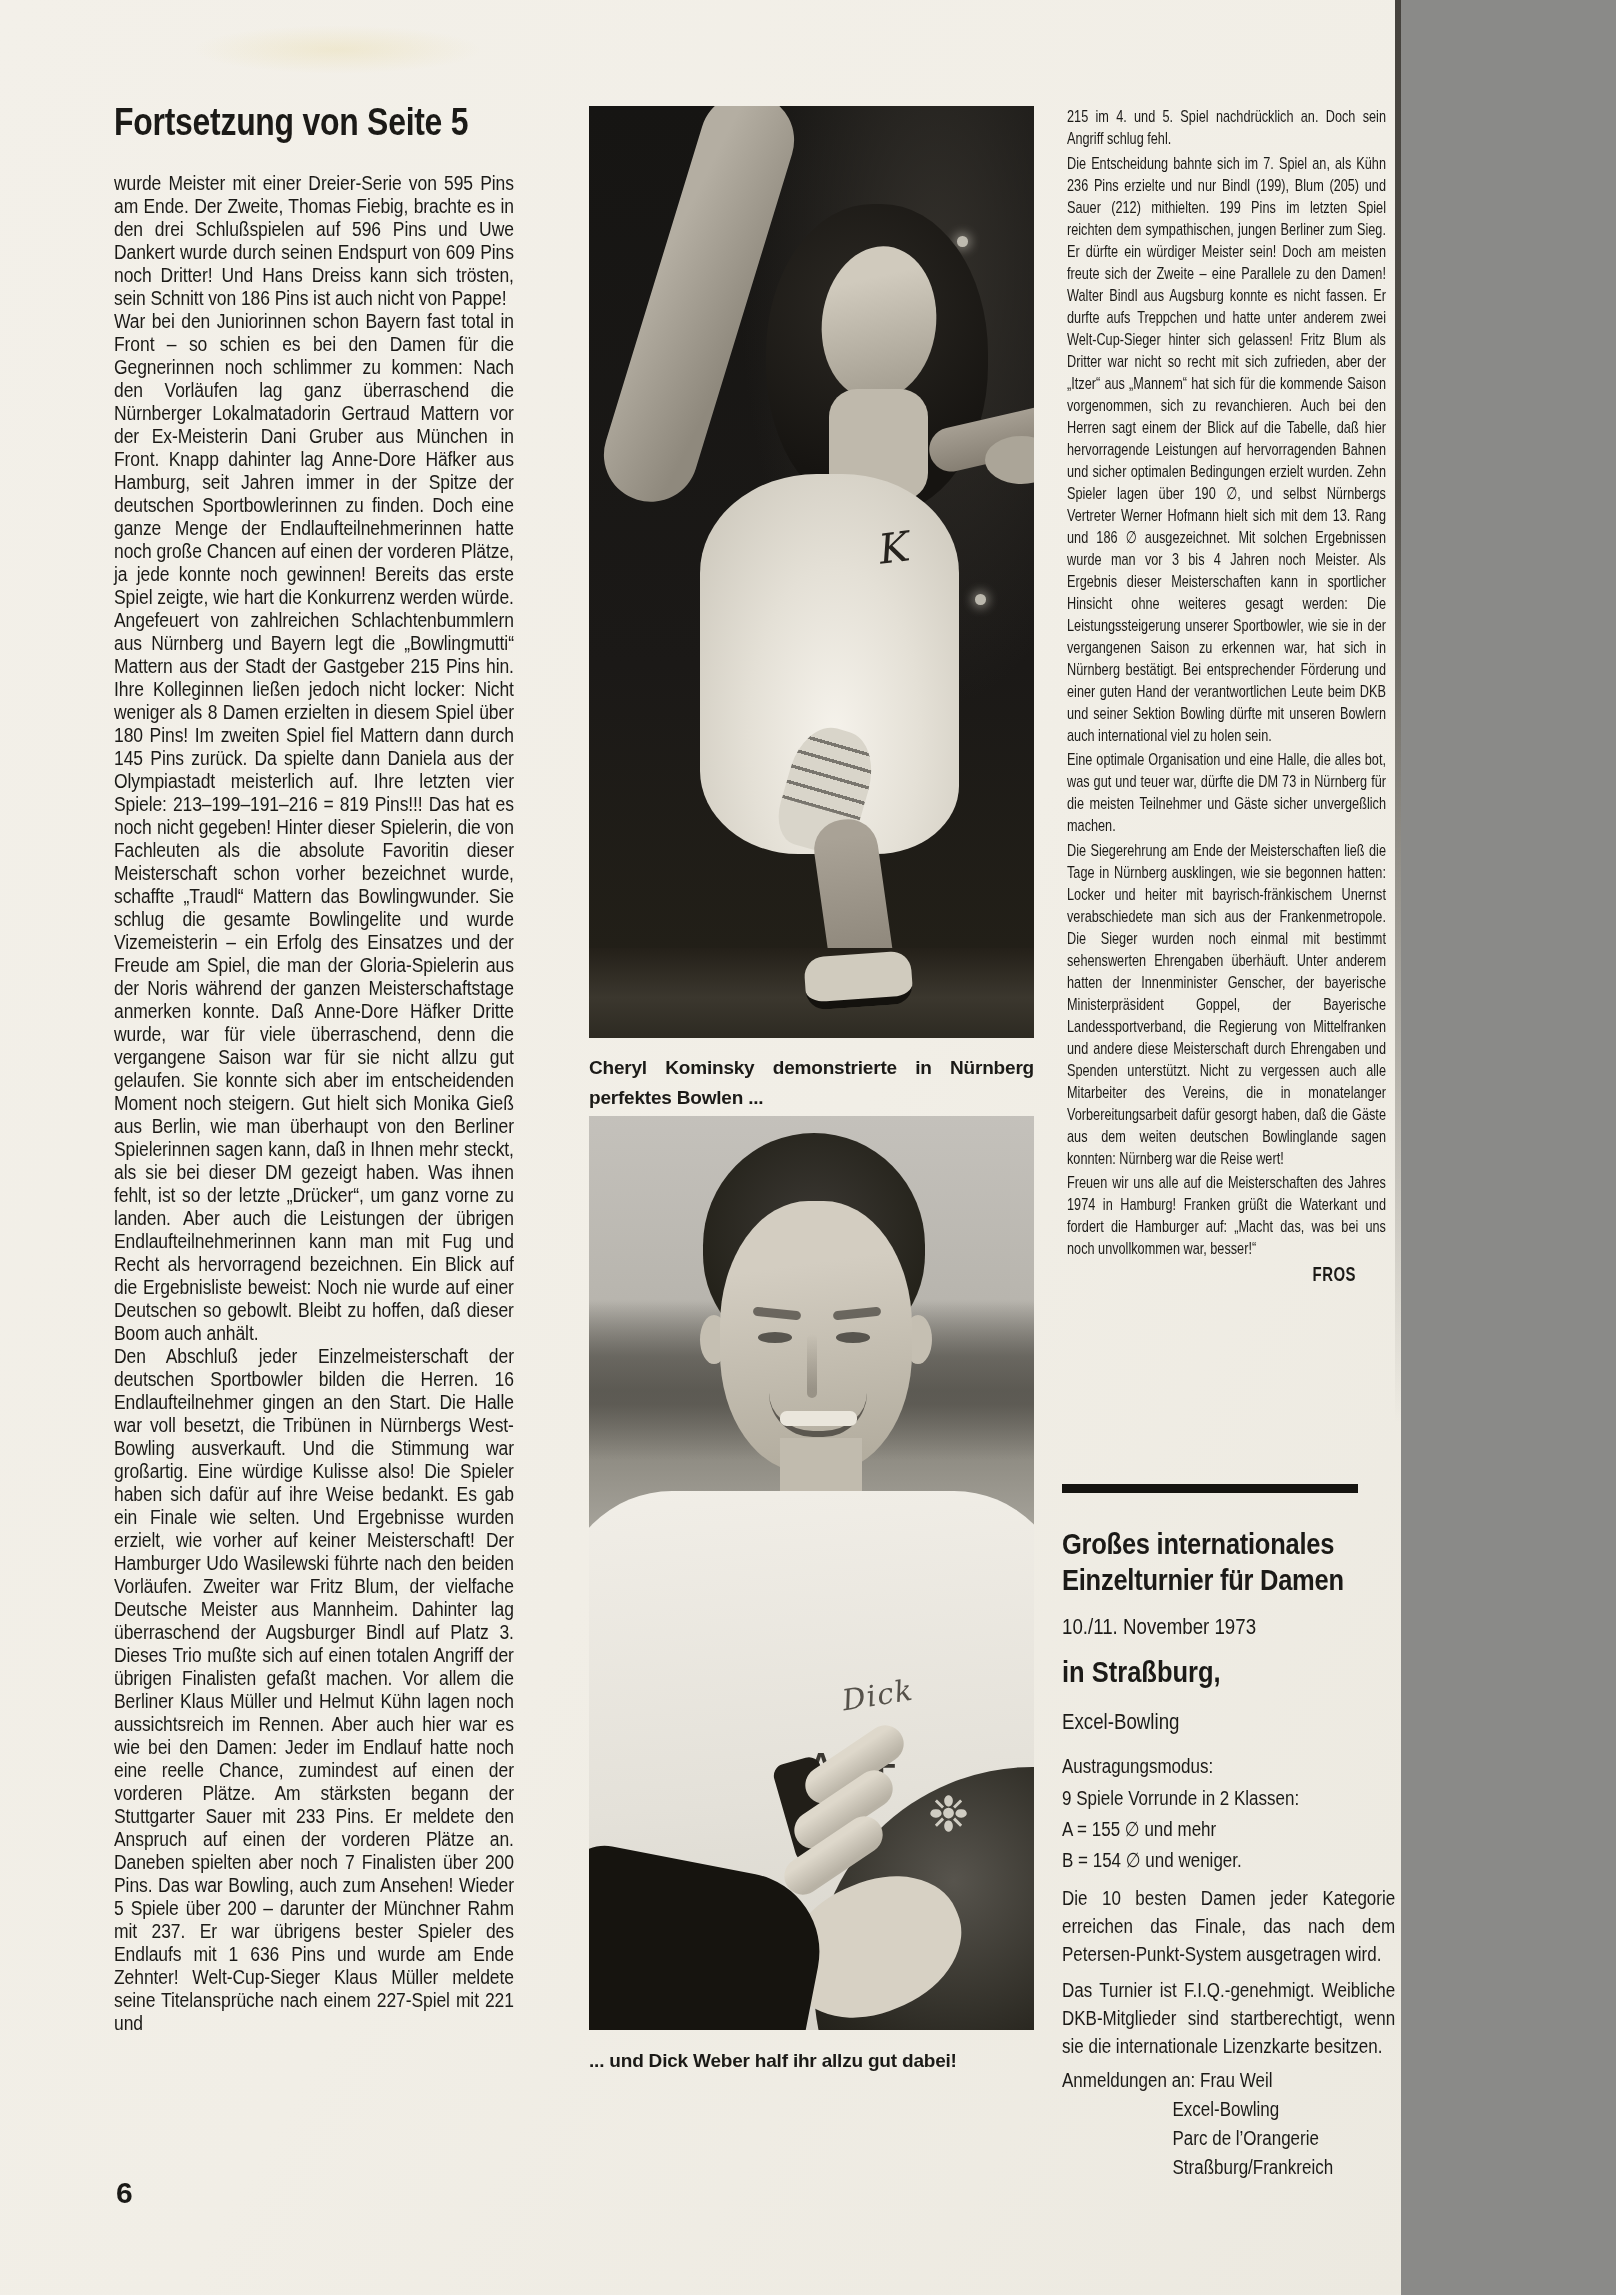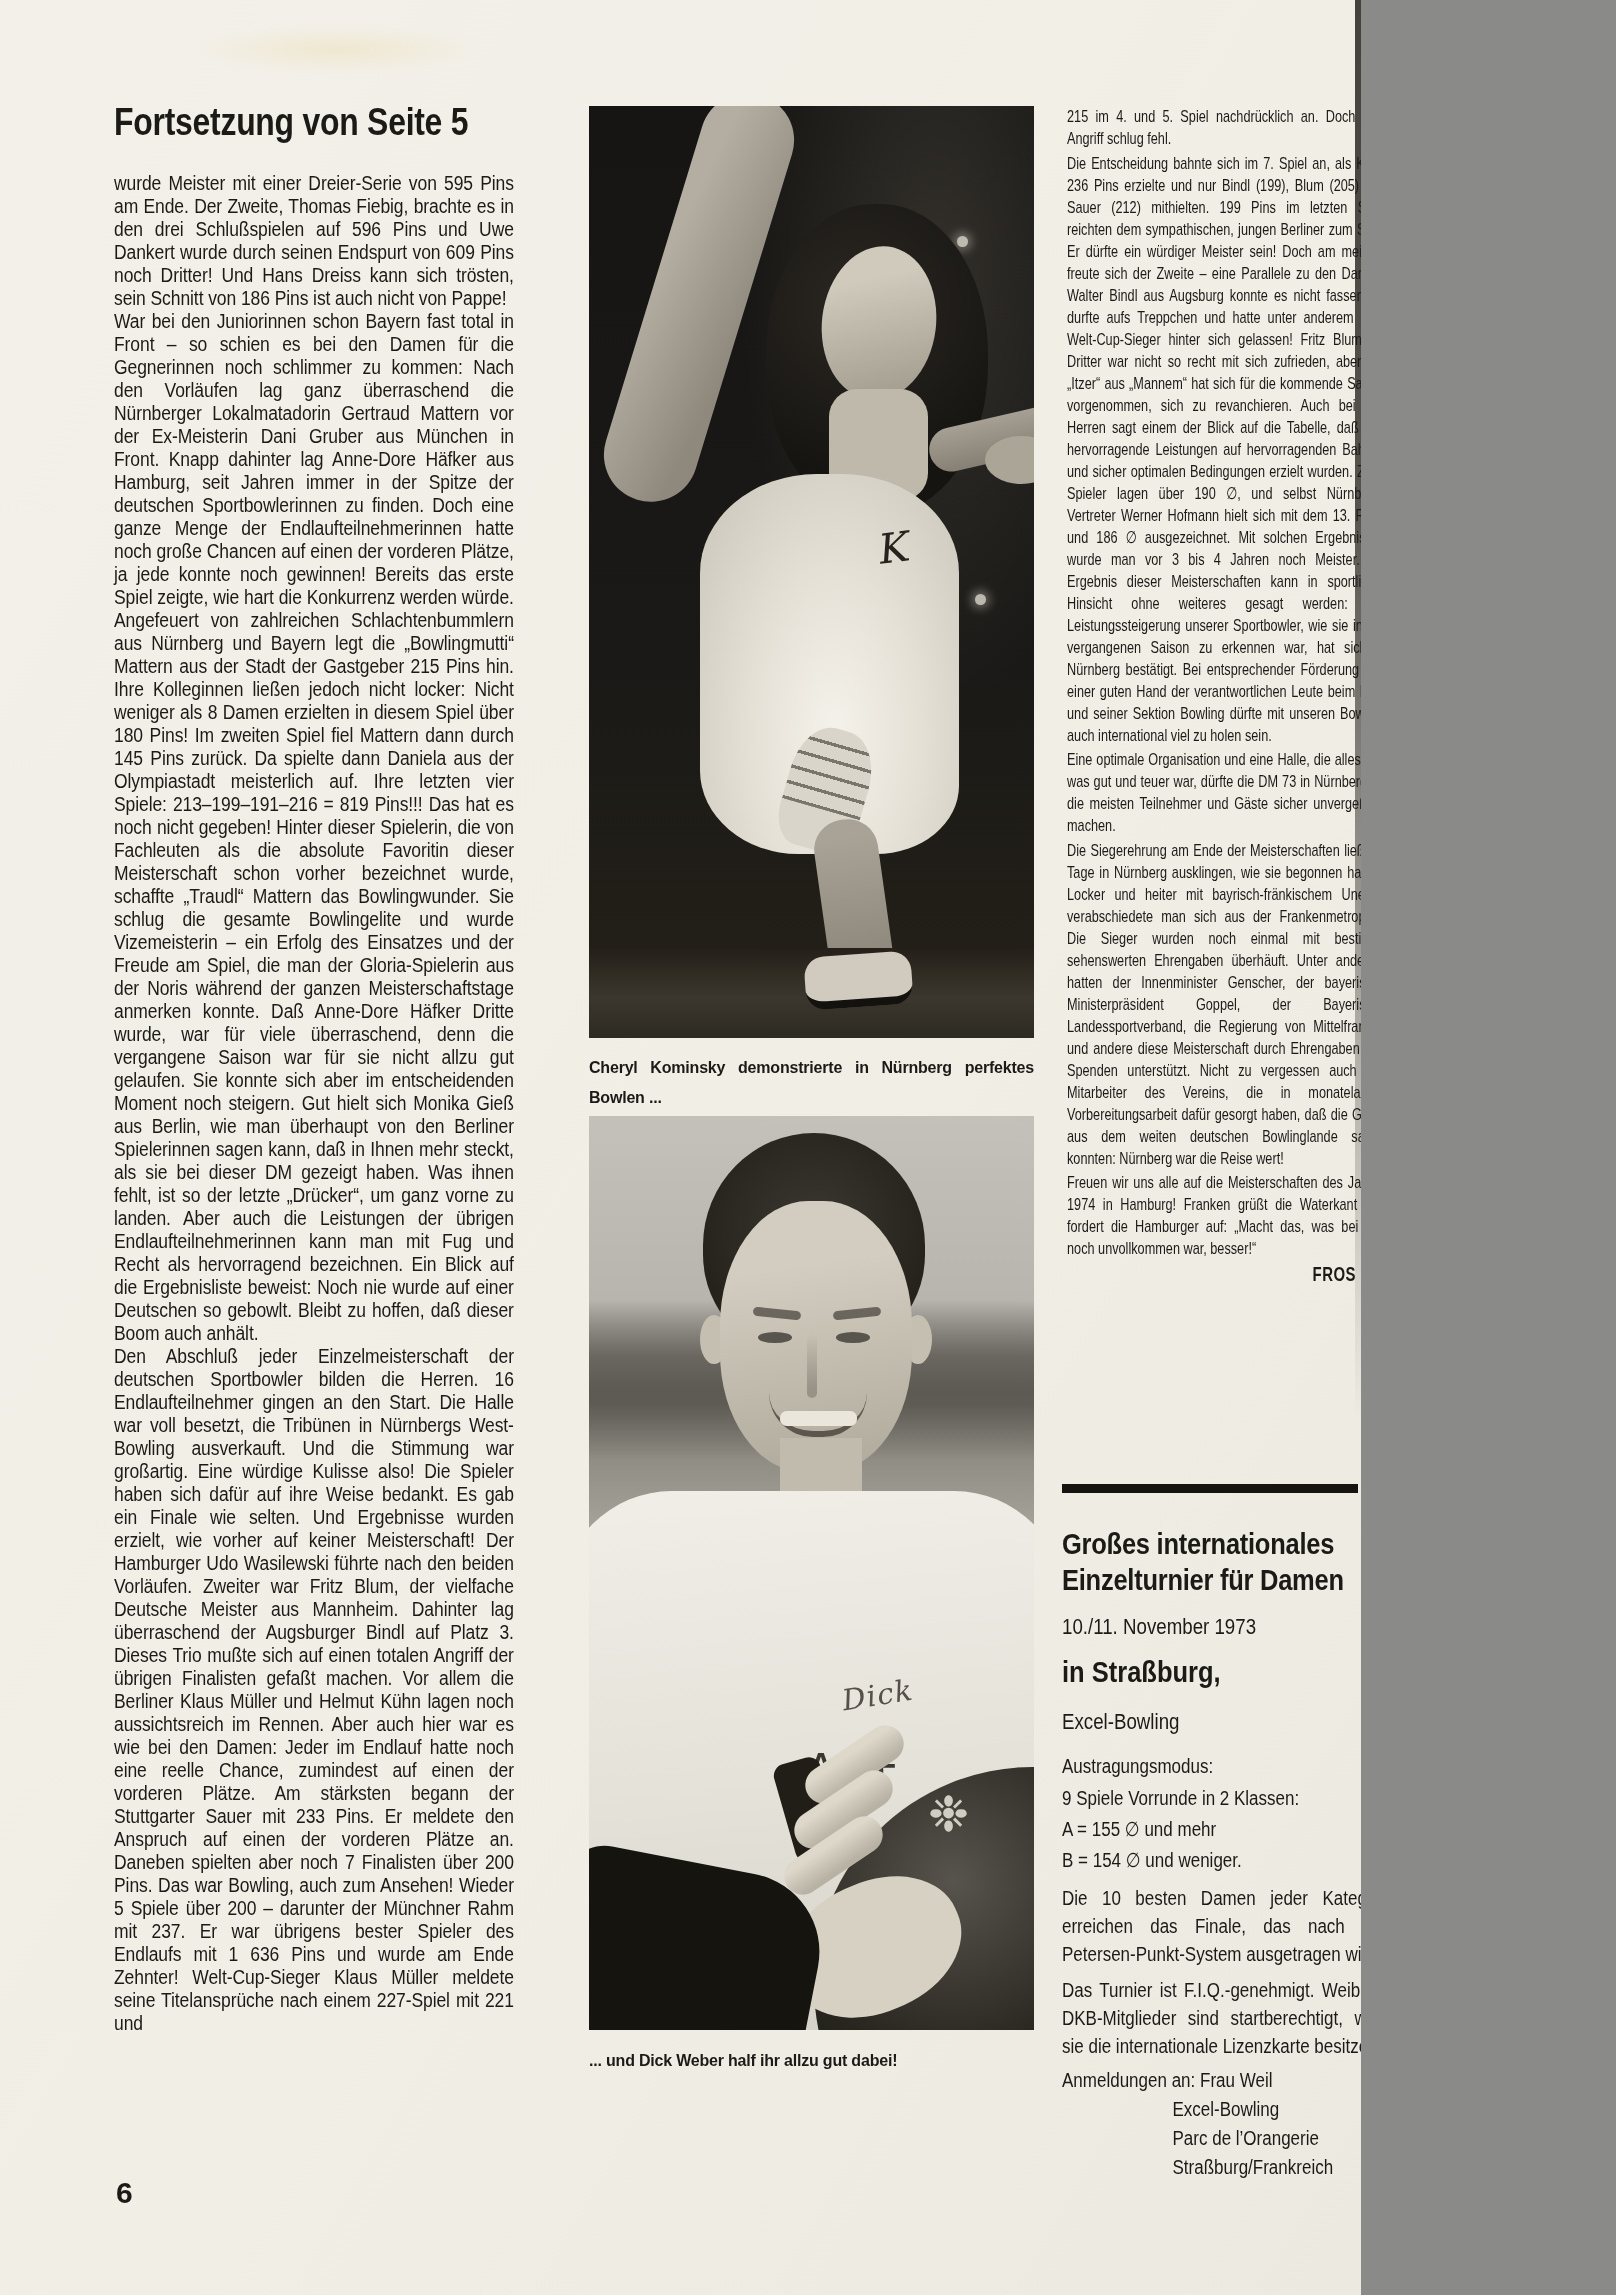--- a/index.html
+++ b/index.html
@@ -1,20 +1,20 @@
 <!DOCTYPE html>
 <html lang="de" style="font-size:10.6px"><head>
 <meta charset="utf-8">
 <style>
   html,body { margin:0; padding:0; background:#8a8a88; }
   .page {
     position:relative; width:1361px; height:2295px; overflow:hidden;
     background: linear-gradient(120deg, #f3f0e9 0%, #f1eee6 55%, #ece9e0 100%);
     font-family:"Liberation Sans", sans-serif; color:#1b1a17;
-    -webkit-hyphens:auto; hyphens:auto;
+    -webkit-hyphens:auto; hyphens:auto;padding-left:40px;
   }
   p { margin:0; }
   
   .edge-strip { position:absolute; right:0; top:0; width:6px; height:1423px;
     background:linear-gradient(to bottom,#45423d 0%,#56534d 35%,rgba(86,83,77,0) 100%); }
   .smudge { position:absolute; left:192px; top:25px; width:291px; height:49px; border-radius:50%;
     background:radial-gradient(ellipse at center, rgba(224,204,120,0.22), rgba(224,204,120,0) 70%); }
   
   .col-left { position:absolute; left:114px; top:101px; width:410px; }
   .headline-wrap { width:470px; transform:scaleX(0.84); transform-origin:0 0;
@@ -23,21 +23,21 @@
     font-size:20px; line-height:23px; text-align:justify; letter-spacing:-0.1px; }
   
   .photo { position:absolute; left:589px; width:445px; overflow:hidden; }
   .photo * { position:absolute; }
   #photo1 { top:106px; height:932px;
     background:radial-gradient(ellipse at 78% 18%, #33302b 0%, rgba(40,38,34,0) 40%),
                linear-gradient(180deg,#161513 0%,#1b1917 60%,#242118 100%); }
   #photo2 { top:1116px; height:914px;
     background:linear-gradient(180deg,#c4c1bb 0%,#b8b5ae 20%,#7b786f 30%,#97948b 40%,#c9c6bf 58%,#bbb8b0 100%); }
   .caption { position:absolute; left:589px; width:445px; font-weight:bold;
-    font-size:16px; line-height:30px; text-align:justify; letter-spacing:-0.2px; }
+    font-size:19px; line-height:30px; text-align:justify; letter-spacing:-0.2px; }
   #cap1 { top:1053px; } #cap2 { top:2046px; }
   
   .bokeh { width:10.6px; height:10.6px; border-radius:50%; background:#d7d3c7;
     box-shadow:0 0 9.3px 4px rgba(215,211,199,.45); opacity:.85; }
   .p1-arm { left:63px; top:-20px; width:94px; height:423px; border-radius:48px;
     background:linear-gradient(100deg,#b4aea2 20%,#8f897d 85%); transform:rotate(17deg); }
   .p1-hair { left:177px; top:98px; width:222px; height:311px; border-radius:48%;
     background:radial-gradient(circle at 42% 32%, #2b2823 0%, #161411 70%); }
   .p1-face { left:233px; top:140px; width:114px; height:154px; border-radius:50%;
     background:linear-gradient(160deg,#d0cabd 25%,#a49e91 90%); transform:rotate(7deg); }

